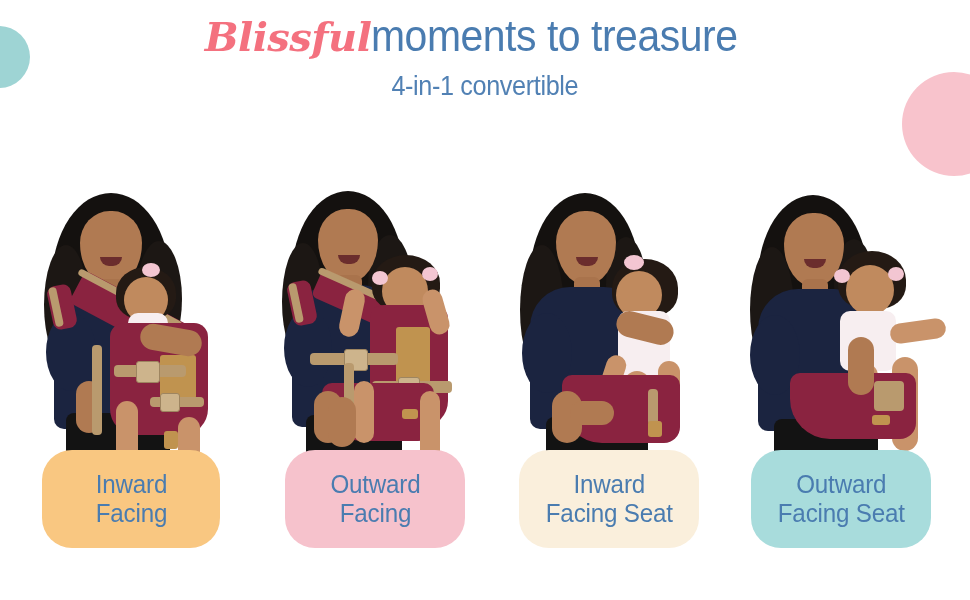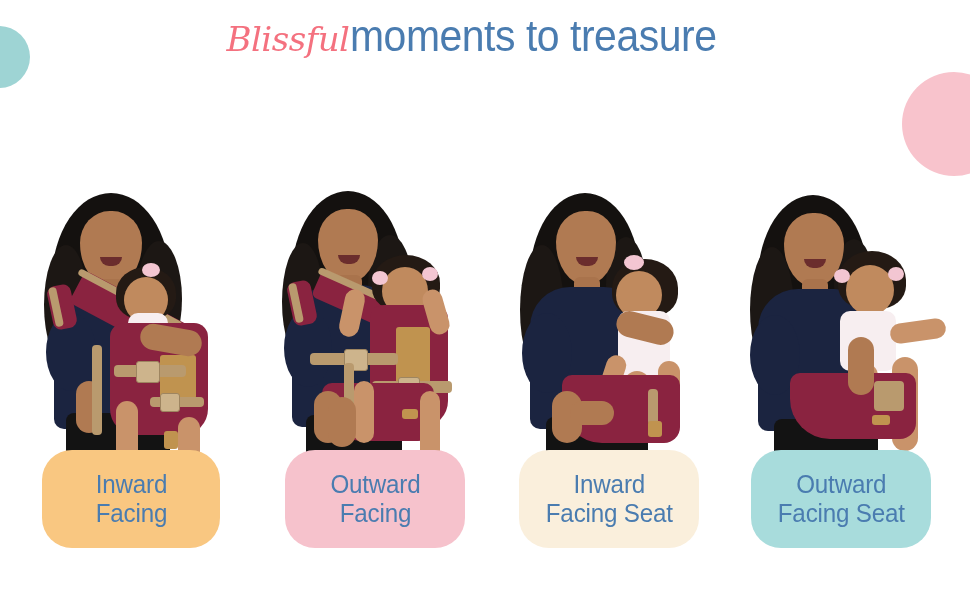--- a/index.html
+++ b/index.html
@@ -15,22 +15,22 @@
   
   .blob{position:absolute;border-radius:50%;}
   #blob-left{left:-32px;top:26px;width:62px;height:62px;background:#9ed4d4;}
   #blob-right{right:-36px;top:72px;width:104px;height:104px;background:#f8c3cc;}
 
   
   #header{position:absolute;left:0;top:14px;width:970px;text-align:center;}
   #title-line{line-height:1;white-space:nowrap;}
   .t-script{
     font-family:"DejaVu Serif", serif;
-    font-style:italic;font-weight:400;
-    font-size:34px;color:#f4717f;
+    font-style:italic;font-weight:700;
+    font-size:40px;color:#f4717f;
     letter-spacing:-0.5px;
     vertical-align:baseline;
   }
   .t-plain{
     font-family:"Liberation Sans", sans-serif;
     font-weight:400;font-size:44px;color:#4a7cb0;
     letter-spacing:-0.5px;
     transform:scaleX(0.93);display:inline-block;transform-origin:left center;
     vertical-align:baseline;
   }
@@ -91,20 +91,23 @@
 
 <div id="stage">
 
   <div class="blob" id="blob-left" style="background: rgb(158, 212, 212);"></div>
   <div class="blob" id="blob-right" style="background: rgb(248, 195, 204);"></div>
 
   <div id="header">
     <div id="title-line">
       <span class="t-script">Blissful</span><span class="t-plain"> moments to treasure</span>
     </div>
+    <div>
+      <span id="subtitle">4-in-1 convertible</span>
+    </div>
   </div>
 
   <div id="photo-row">
 
     <div class="photo-cell" style="left:32px;width:200px;">
       <div class="photo">
         <div class="ph-bg"></div>
 
         <div class="hair" style="left:20px;top:8px;width:118px;height:150px;"></div>
         <div class="hair2" style="left:12px;top:60px;width:44px;height:120px;"></div>

